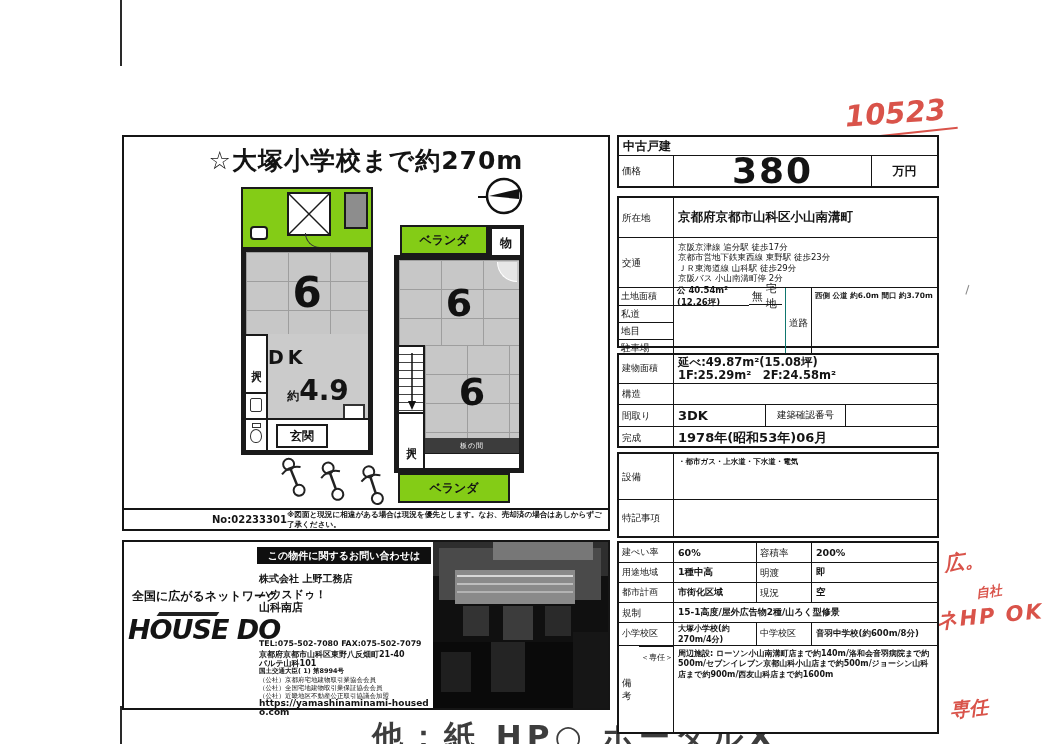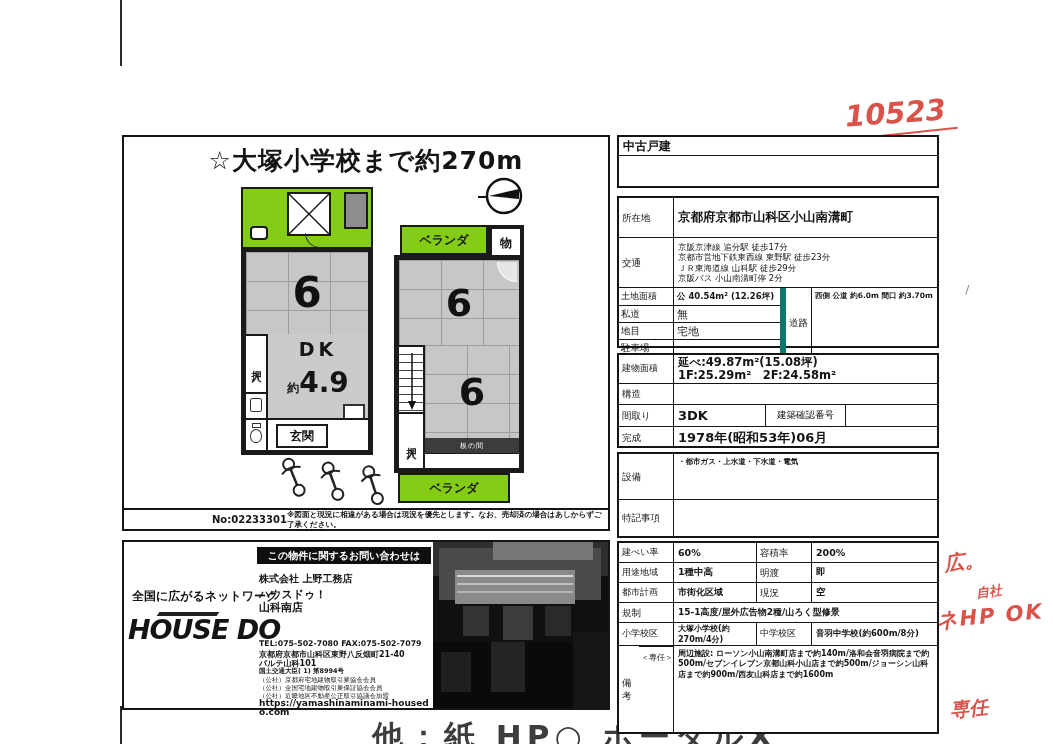--- a/index.html
+++ b/index.html
@@ -78,21 +78,21 @@
       </div>
       <div class="abs" style="left:0;top:140px;width:22px;height:26px;background:#fff;border-top:2px solid #1a1a1a;border-right:2px solid #1a1a1a">
         <div style="margin:4px auto 0;width:12px;height:14px;border:1.5px solid #333;border-radius:2px"></div>
       </div>
       <div class="abs" style="left:0;top:166px;width:22px;height:32px;background:#fff;border-top:2px solid #1a1a1a;border-right:2px solid #1a1a1a">
         <div style="margin:3px auto 0;width:9px;height:5px;border:1.5px solid #333"></div>
         <div style="margin:1px auto 0;width:12px;height:14px;border:1.5px solid #333;border-radius:50% 50% 46% 46%"></div>
       </div>
 
       <div class="abs" style="left:22px;top:82px;width:100px;height:84px;background:#cbcbcb">
-        <div style="text-align:center;margin-top:4px"><span class="fp-label" style="font-size:19px;letter-spacing:4px">DK</span></div>
+        <div style="margin-top:12px"><span class="fp-label" style="font-size:19px;letter-spacing:4px">DK</span></div>
         <div style="text-align:center;margin-top:6px">
           <span style="font-size:12px;font-weight:bold">約</span><span style="font-size:28px;font-weight:bold">4.9</span>
         </div>
         <div class="abs" style="right:3px;bottom:-28px;width:22px;height:42px;background:#fff;border:2px solid #333"></div>
       </div>
 
       <div class="abs" style="left:22px;top:166px;width:100px;height:32px;background:#fff;border-top:2px solid #1a1a1a">
         <div class="center" style="position:absolute;left:8px;top:4px;width:52px;height:24px;border:2px solid #1a1a1a;background:#fff">
           <span class="fp-label" style="font-size:12px">玄関</span>
         </div>
@@ -206,20 +206,25 @@
       <rect x="140" y="90" width="35" height="76" fill="#161616"></rect>
       <rect x="8" y="110" width="30" height="40" fill="#1f1f1f"></rect>
     </svg>
   </div>
 </div>
 
 <div class="sec" style="top:135px;height:53px">
   <div class="trow" style="height:19px">
     <div class="tv" style="font-size:12px;font-weight:bold">中古戸建</div>
   </div>
+  <div class="trow last" style="height:30px">
+    <div class="tl">価格</div>
+    <div class="tv center" style="font-size:36px;font-weight:bold;justify-content:center;letter-spacing:2px;line-height:1">380</div>
+    <div class="center" style="width:66px;border-left:1px solid #151515;font-size:12px;font-weight:bold">万円</div>
+  </div>
 </div>
 
 <div class="sec" style="top:196px;height:152px">
   <div class="trow" style="height:40px">
     <div class="tl">所在地</div>
     <div class="tv" style="font-size:12.5px;font-weight:bold">京都府京都市山科区小山南溝町</div>
   </div>
   <div class="trow" style="height:50px">
     <div class="tl">交通</div>
     <div class="tv" style="flex-direction:column;align-items:flex-start;justify-content:center">
@@ -231,21 +236,21 @@
   </div>
   <div class="trow last" style="height:70px">
 
     <div style="width:55px;min-width:55px;border-right:1px solid #151515;display:flex;flex-direction:column">
       <div class="center" style="height:18px;font-size:9px;border-bottom:1px solid #151515;justify-content:flex-start;padding-left:2px">土地面積</div>
       <div class="center" style="height:17px;font-size:9.5px;border-bottom:1px solid #151515;justify-content:flex-start;padding-left:2px">私道</div>
       <div class="center" style="height:17px;font-size:9.5px;border-bottom:1px solid #151515;justify-content:flex-start;padding-left:2px">地目</div>
       <div class="center" style="height:16px;font-size:9.5px;justify-content:flex-start;padding-left:2px">駐車場</div>
     </div>
 
-    <div style="width:112px;min-width:112px;border-right:6px solid #0f766e;display:flex;flex-direction:column">
+    <div style="width:112px;min-width:112px;border-right:1px solid #0f766e;display:flex;">
       <div style="height:18px;font-size:8.5px;border-bottom:1px solid #151515;display:flex;align-items:center;padding-left:3px;font-weight:bold">公 40.54m² (12.26坪)</div>
       <div style="height:17px;font-size:11px;border-bottom:1px solid #151515;display:flex;align-items:center;padding-left:3px">無</div>
       <div style="height:17px;font-size:11px;border-bottom:1px solid #151515;display:flex;align-items:center;padding-left:3px">宅地</div>
       <div style="height:16px;font-size:11px;display:flex;align-items:center;padding-left:3px"></div>
     </div>
 
     <div class="center" style="width:26px;min-width:26px;border-right:1px solid #151515;font-size:9.5px">道路</div>
 
     <div style="flex:1;font-size:7.5px;padding:3px 3px;font-weight:bold">西側 公道 約6.0m 間口 約3.70m</div>
   </div>

